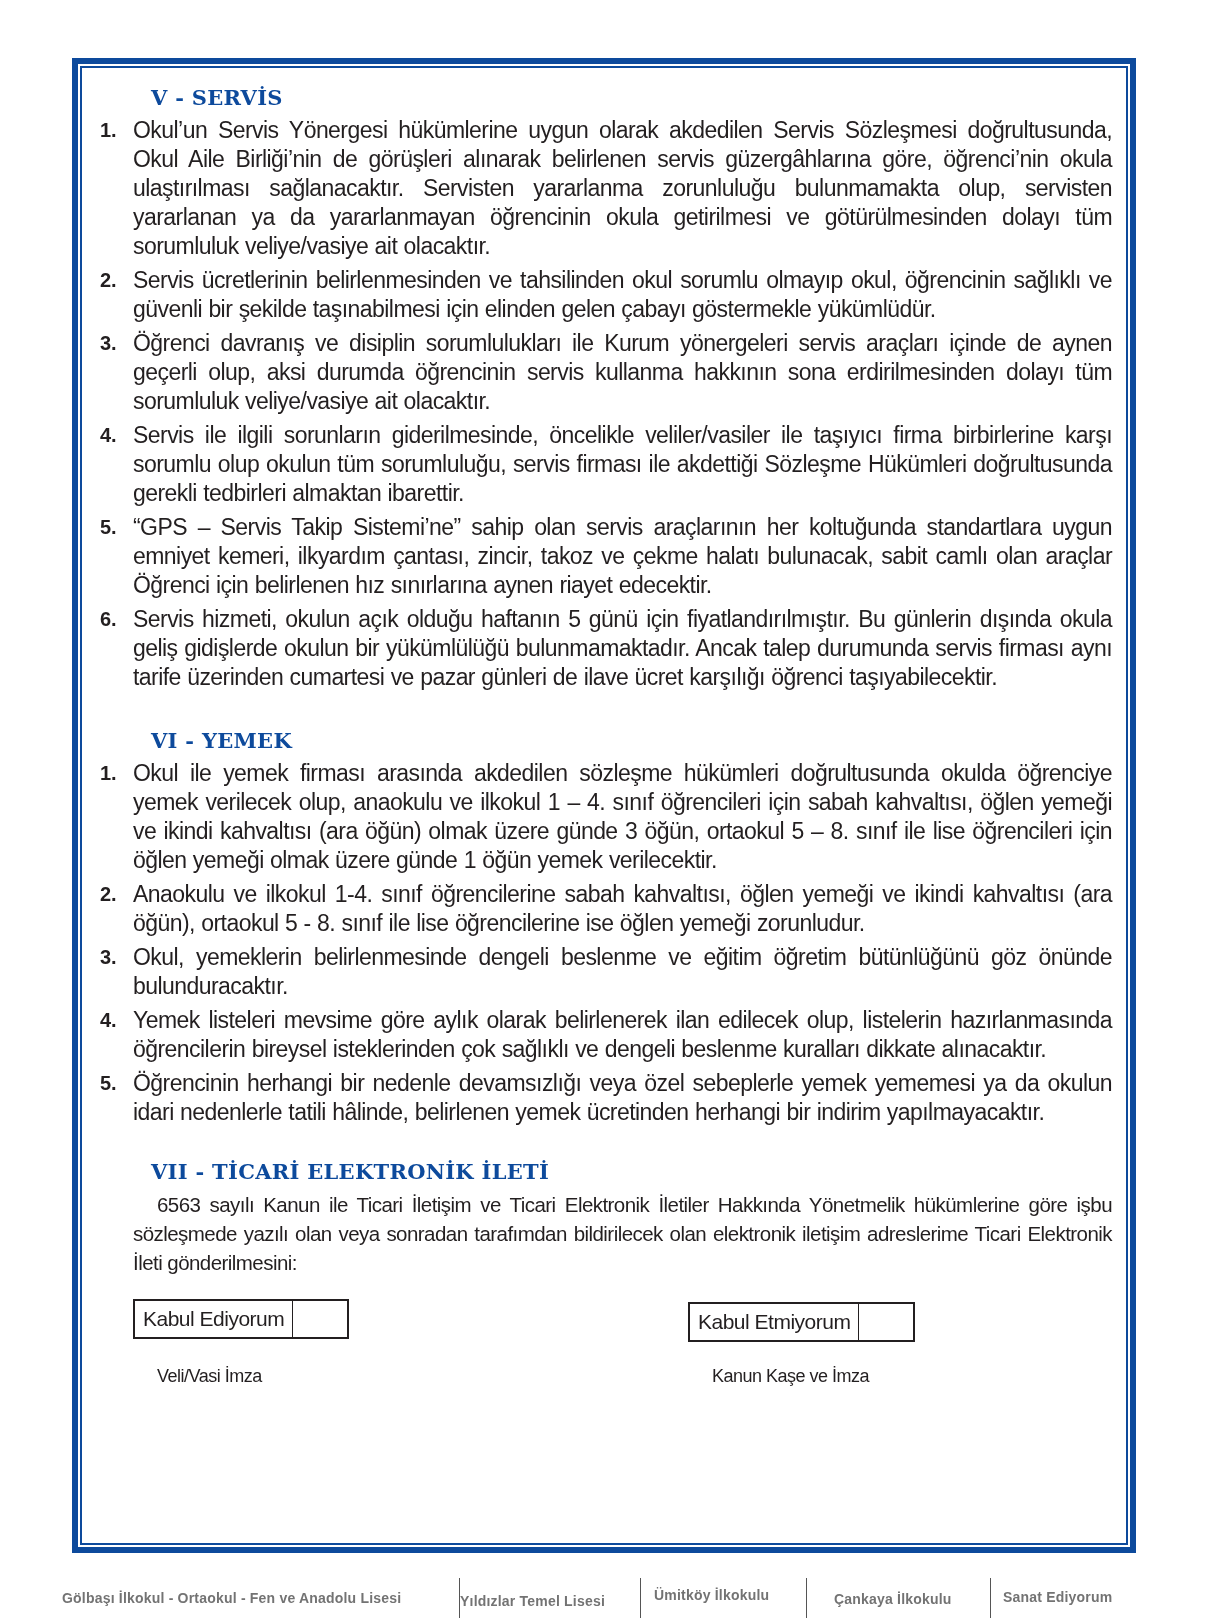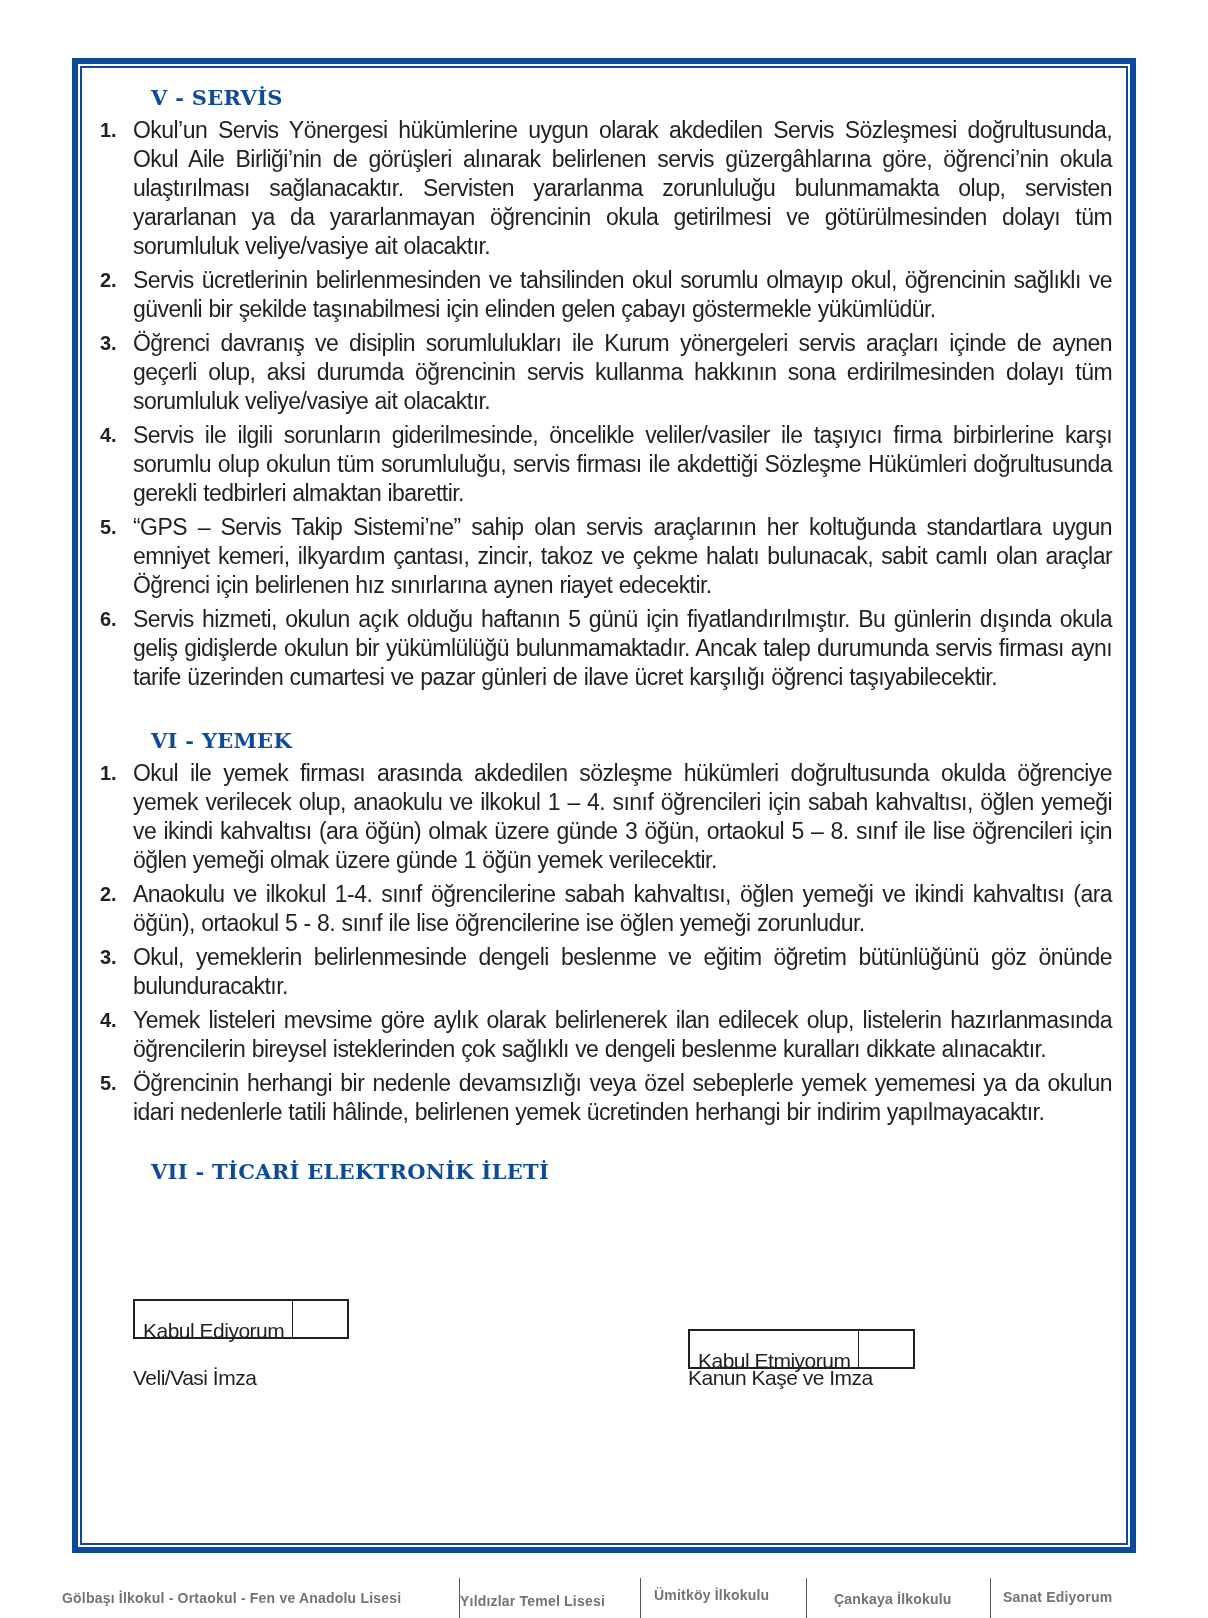--- a/index.html
+++ b/index.html
@@ -14,23 +14,23 @@
                    font-size: 21px; letter-spacing: 0.3px; margin: 0 0 4px 51px; height: 28px; line-height: 28px; }
   .item { display: flex; align-items: flex-start; margin-bottom: 5px; }
   .num { width: 33px; flex: none; font-weight: bold; font-size: 20px; line-height: 29px; }
   .text { flex: 1; font-size: 23px; line-height: 29px; text-align: justify;
           font-stretch: condensed; letter-spacing: -0.55px; word-spacing: 0.5px; transform-origin: left; }
   .para { margin-left: 33px; font-size: 20.5px; line-height: 29px; text-align: justify;
           letter-spacing: -0.55px; text-indent: 24px; }
   .gap-lg { height: 30px; }
   .gap-md { height: 26px; }
   .consent { position: absolute; display: flex; border: 2px solid #231f20; height: 40px; box-sizing: border-box; background: #fff; }
-  .consent .lbl { padding: 12px 8px; font-size: 21px; line-height: 36px; letter-spacing: -0.5px; border-right: 1.5px solid #231f20; }
+  .consent .lbl { padding: 0 8px; font-size: 21px; line-height: 36px; letter-spacing: -0.5px; border-right: 1.5px solid #231f20; }
   .consent .box { width: 54px; cursor: pointer; }
-  .sig { position: absolute; font-size: 21px; letter-spacing: -0.5px; }
+  .sig { position: absolute; font-size: 18px; letter-spacing: -0.5px; margin-left: 24px; }
   .footer { position: absolute; top: 1578px; left: 0; width: 1208px; height: 40px; }
   .foot-item { position: absolute; top: 12px; font-weight: bold; color: #737373; font-size: 14px;
                letter-spacing: 0.2px; white-space: nowrap; }
   .foot-div { position: absolute; top: 0; width: 1px; height: 40px; background: #555; }
 </style>
 </head>
 <body>
 
 <div class="frame-outer"></div>
 <div class="frame-inner"></div>
@@ -87,27 +87,28 @@
       </div>
     <div class="item">
         <span class="num">5.</span>
         <span class="text">Öğrencinin herhangi bir nedenle devamsızlığı veya özel sebeplerle yemek yememesi ya da okulun idari nedenlerle tatili hâlinde, belirlenen yemek ücretinden herhangi bir indirim yapılmayacaktır.</span>
       </div>
   </div>
 
   <div class="gap-md"></div>
 
   <div class="section-title">VII - TİCARİ ELEKTRONİK İLETİ</div>
+  <div class="para">6563 sayılı Kanun ile Ticari İletişim ve Ticari Elektronik İletiler Hakkında Yönetmelik hükümlerine göre işbu sözleşmede yazılı olan veya sonradan tarafımdan bildirilecek olan elektronik iletişim adreslerime Ticari Elektronik İleti gönderilmesini:</div>
 </div>
 
 <div class="consent" style="left:133px; top:1299px;">
   <span class="lbl">Kabul Ediyorum</span>
   <span class="box"></span>
 </div>
-<div class="consent" style="left:688px; top:1302px;margin-top:27px;">
+<div class="consent" style="left:688px; top:1302px;">
   <span class="lbl">Kabul Etmiyorum</span>
   <span class="box"></span>
 </div>
 
 <div class="sig" style="left:133px; top:1366px;">Veli/Vasi İmza</div>
 <div class="sig" style="left:688px; top:1366px;">Kanun Kaşe ve İmza</div>
 
 <div class="footer">
   <span class="foot-item" style="left:62px;">Gölbaşı İlkokul - Ortaokul - Fen ve Anadolu Lisesi</span>
   <span class="foot-div" style="left:459px;"></span>

